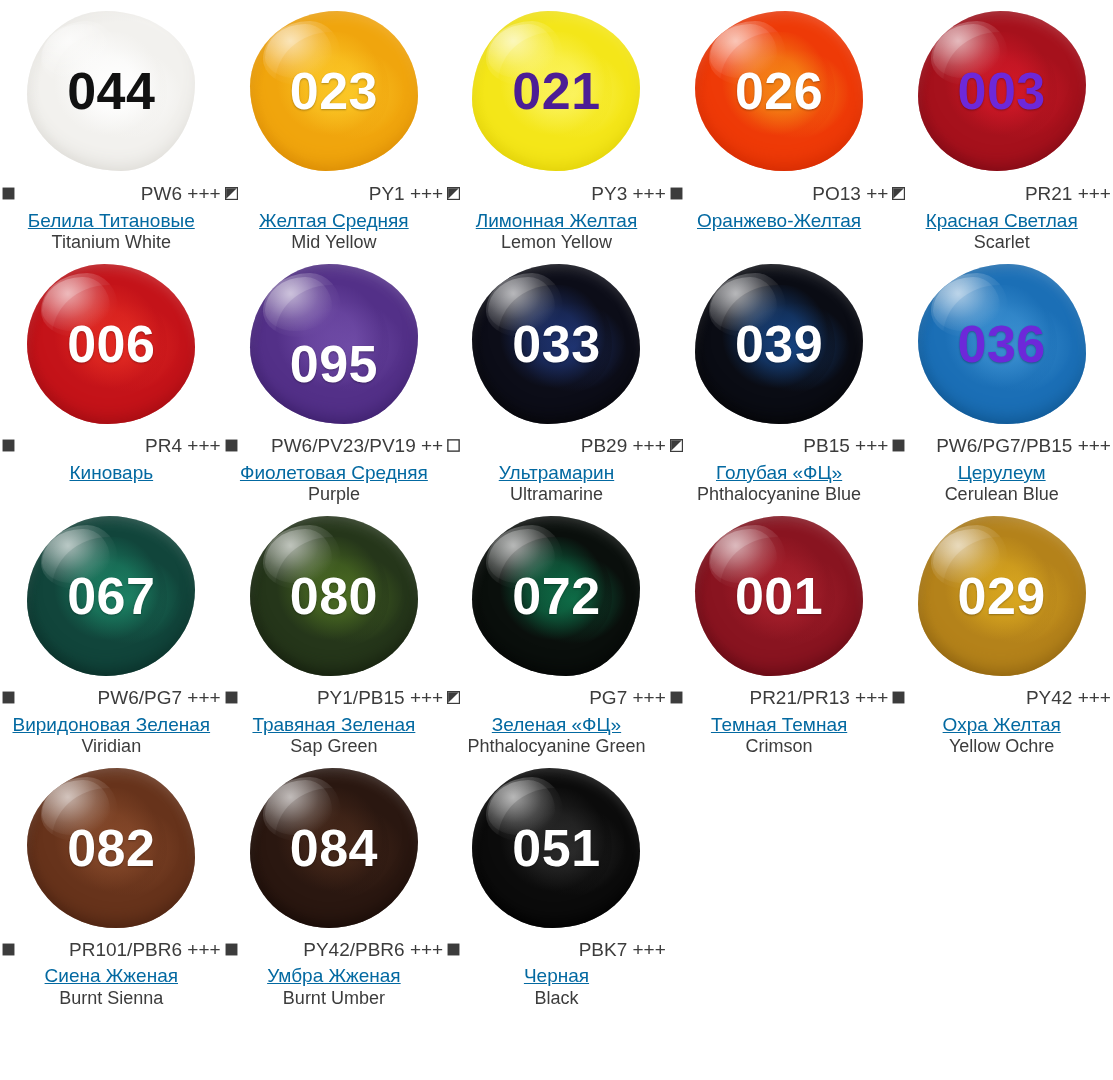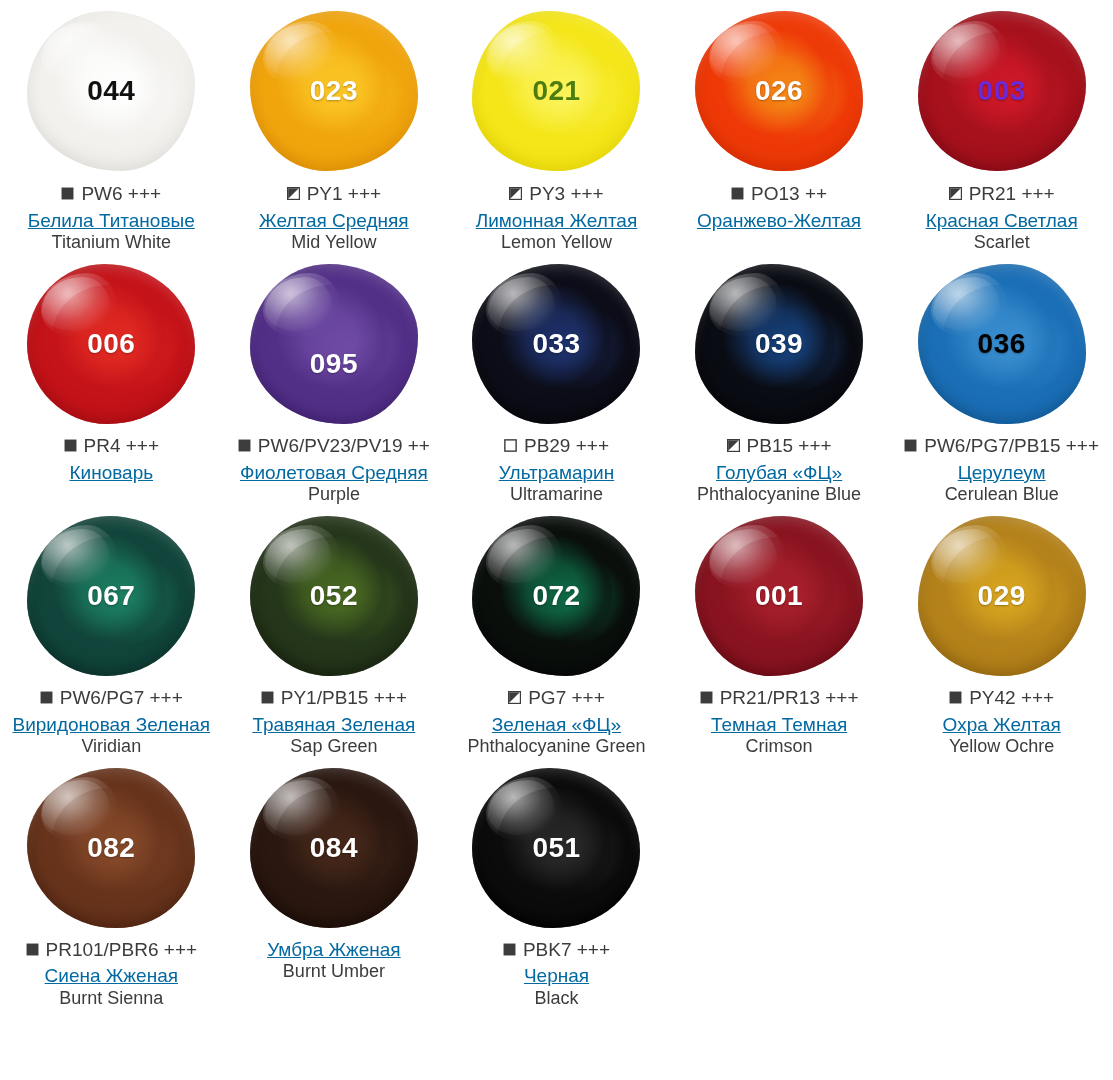--- a/index.html
+++ b/index.html
@@ -88,39 +88,39 @@
     width: 70%;
     height: 68%;
     border-radius: 50% 48% 52% 50% / 48% 52% 48% 52%;
     pointer-events: none;
     opacity: 0.85;
   }
 
   .blob-num {
     position: relative;
     z-index: 4;
-    font-size: 28px;
+    font-size: 52px;
     font-weight: bold;
     letter-spacing: 0.5px;
     line-height: 1;
     user-select: none;
   }
 
   
   .label-block {
     width: 222.6px;
     text-align: center;
     padding: 0 2px 0 2px;
     box-sizing: border-box;
   }
 
   .pigment-line {
     display: flex;
     align-items: center;
-    justify-content: center;
+    justify-content: space-between;
     gap: 7px;
     font-size: 19px;
     color: #3c3c3c;
     white-space: nowrap;
     line-height: 1.25;
     margin-bottom: 3px;
   }
 
   .opacity-icon {
     width: 13px;
@@ -196,21 +196,21 @@
           <div class="name-en">Mid Yellow</div>
         </div>
       </div>
       <div class="cell">
         <div class="blob-wrap">
           <div class="blob">
             <div class="blob-shape" style="border-radius: 45% 55% 50% 50% / 55% 48% 52% 45%; background: radial-gradient(at 60% 52%, rgb(251, 243, 92) 0%, rgb(244, 230, 25) 38%, rgb(244, 230, 25) 62%, rgb(224, 208, 8) 100%); box-shadow: rgb(224, 208, 8) 0px -10px 18px -6px inset, rgba(255, 255, 255, 0.3) 0px 8px 16px -8px inset;">
               <div style="position: absolute; left: 15%; top: 13%; width: 68%; height: 70%; border-radius: 50% 46% 54% 48% / 47% 54% 46% 53%; background: radial-gradient(circle at 48% 45%, rgb(251, 243, 92) 0%, rgba(251, 243, 92, 0.8) 30%, rgba(244, 230, 25, 0.6) 62%, rgba(0, 0, 0, 0) 85%); opacity: 0.75;"></div>
               <div style="position: absolute; left: 9%; top: 8%; width: 40%; height: 34%; border-radius: 60% 40% 55% 45% / 62% 55% 45% 38%; background: radial-gradient(at 38% 32%, rgba(255, 255, 255, 0.5) 0%, rgba(255, 255, 255, 0.14) 48%, rgba(255, 255, 255, 0) 78%);"></div>
             </div>
-            <div class="blob-num" style="color: #4d7c0f;">021</div>
+            <div class="blob-num" style="color: #4c1d95;">021</div>
           </div>
         </div>
         <div class="label-block">
           <div class="pigment-line">
             <svg viewBox="0 0 12 12" class="opacity-icon">
               <rect x="0.5" y="0.5" width="11" height="11" fill="#ffffff" stroke="#3c3c3c" stroke-width="1.2"></rect>
               <polygon points="1.1,1.1 10.9,1.1 1.1,10.9" fill="#3c3c3c"></polygon>
             </svg>
             <span>PY3 +++</span>
           </div>
@@ -346,21 +346,21 @@
           <div class="name-en">Phthalocyanine Blue</div>
         </div>
       </div>
       <div class="cell">
         <div class="blob-wrap">
           <div class="blob">
             <div class="blob-shape" style="border-radius: 54% 46% 47% 53% / 48% 56% 44% 52%; background: radial-gradient(at 60% 52%, rgb(58, 143, 208) 0%, rgb(27, 111, 182) 38%, rgb(27, 111, 182) 62%, rgb(15, 85, 143) 100%); box-shadow: rgb(15, 85, 143) 0px -10px 18px -6px inset, rgba(255, 255, 255, 0.3) 0px 8px 16px -8px inset;">
               <div style="position: absolute; left: 15%; top: 13%; width: 68%; height: 70%; border-radius: 50% 46% 54% 48% / 47% 54% 46% 53%; background: radial-gradient(circle at 48% 45%, rgb(58, 143, 208) 0%, rgba(58, 143, 208, 0.8) 30%, rgba(27, 111, 182, 0.6) 62%, rgba(0, 0, 0, 0) 85%); opacity: 0.75;"></div>
               <div style="position: absolute; left: 9%; top: 8%; width: 40%; height: 34%; border-radius: 60% 40% 55% 45% / 62% 55% 45% 38%; background: radial-gradient(at 38% 32%, rgba(255, 255, 255, 0.5) 0%, rgba(255, 255, 255, 0.14) 48%, rgba(255, 255, 255, 0) 78%);"></div>
             </div>
-            <div class="blob-num" style="color: #000000; text-shadow: rgba(0, 0, 0, 0.3) 0px 1px 2px;">036</div>
+            <div class="blob-num" style="color: #6d28d9; text-shadow: rgba(0, 0, 0, 0.3) 0px 1px 2px;">036</div>
           </div>
         </div>
         <div class="label-block">
           <div class="pigment-line">
             <svg viewBox="0 0 12 12" class="opacity-icon">
               <rect x="0.5" y="0.5" width="11" height="11" fill="#3c3c3c"></rect>
             </svg>
             <span>PW6/PG7/PB15 +++</span>
           </div>
           <div class="name-ru">Церулеум</div>
@@ -390,21 +390,21 @@
           <div class="name-en">Viridian</div>
         </div>
       </div>
       <div class="cell">
         <div class="blob-wrap">
           <div class="blob">
             <div class="blob-shape" style="border-radius: 46% 54% 52% 48% / 50% 52% 48% 50%; background: radial-gradient(at 60% 52%, rgb(74, 107, 34) 0%, rgb(37, 54, 26) 38%, rgb(37, 54, 26) 62%, rgb(21, 31, 14) 100%); box-shadow: rgb(21, 31, 14) 0px -10px 18px -6px inset, rgba(255, 255, 255, 0.3) 0px 8px 16px -8px inset;">
               <div style="position: absolute; left: 15%; top: 13%; width: 68%; height: 70%; border-radius: 50% 46% 54% 48% / 47% 54% 46% 53%; background: radial-gradient(circle at 48% 45%, rgb(74, 107, 34) 0%, rgba(74, 107, 34, 0.8) 30%, rgba(37, 54, 26, 0.6) 62%, rgba(0, 0, 0, 0) 85%); opacity: 0.75;"></div>
               <div style="position: absolute; left: 9%; top: 8%; width: 40%; height: 34%; border-radius: 60% 40% 55% 45% / 62% 55% 45% 38%; background: radial-gradient(at 38% 32%, rgba(255, 255, 255, 0.5) 0%, rgba(255, 255, 255, 0.14) 48%, rgba(255, 255, 255, 0) 78%);"></div>
             </div>
-            <div class="blob-num" style="color: rgb(255, 255, 255); text-shadow: rgba(0, 0, 0, 0.3) 0px 1px 2px;">052</div>
+            <div class="blob-num" style="color: rgb(255, 255, 255); text-shadow: rgba(0, 0, 0, 0.3) 0px 1px 2px;">080</div>
           </div>
         </div>
         <div class="label-block">
           <div class="pigment-line">
             <svg viewBox="0 0 12 12" class="opacity-icon">
               <rect x="0.5" y="0.5" width="11" height="11" fill="#3c3c3c"></rect>
             </svg>
             <span>PY1/PB15 +++</span>
           </div>
           <div class="name-ru">Травяная Зеленая</div>
@@ -502,20 +502,26 @@
         <div class="blob-wrap">
           <div class="blob">
             <div class="blob-shape" style="border-radius: 49% 51% 53% 47% / 53% 46% 54% 47%; background: radial-gradient(at 60% 52%, rgb(70, 40, 26) 0%, rgb(42, 23, 16) 38%, rgb(42, 23, 16) 62%, rgb(23, 11, 7) 100%); box-shadow: rgb(23, 11, 7) 0px -10px 18px -6px inset, rgba(255, 255, 255, 0.3) 0px 8px 16px -8px inset;">
               <div style="position: absolute; left: 15%; top: 13%; width: 68%; height: 70%; border-radius: 50% 46% 54% 48% / 47% 54% 46% 53%; background: radial-gradient(circle at 48% 45%, rgb(70, 40, 26) 0%, rgba(70, 40, 26, 0.8) 30%, rgba(42, 23, 16, 0.6) 62%, rgba(0, 0, 0, 0) 85%); opacity: 0.75;"></div>
               <div style="position: absolute; left: 9%; top: 8%; width: 40%; height: 34%; border-radius: 60% 40% 55% 45% / 62% 55% 45% 38%; background: radial-gradient(at 38% 32%, rgba(255, 255, 255, 0.5) 0%, rgba(255, 255, 255, 0.14) 48%, rgba(255, 255, 255, 0) 78%);"></div>
             </div>
             <div class="blob-num" style="color: rgb(255, 255, 255); text-shadow: rgba(0, 0, 0, 0.3) 0px 1px 2px;">084</div>
           </div>
         </div>
         <div class="label-block">
+          <div class="pigment-line">
+            <svg viewBox="0 0 12 12" class="opacity-icon">
+              <rect x="0.5" y="0.5" width="11" height="11" fill="#3c3c3c"></rect>
+            </svg>
+            <span>PY42/PBR6 +++</span>
+          </div>
           <div class="name-ru">Умбра Жженая</div>
           <div class="name-en">Burnt Umber</div>
         </div>
       </div>
       <div class="cell">
         <div class="blob-wrap">
           <div class="blob">
             <div class="blob-shape" style="border-radius: 46% 54% 52% 48% / 50% 52% 48% 50%; background: radial-gradient(at 60% 52%, rgb(42, 42, 42) 0%, rgb(11, 11, 11) 38%, rgb(11, 11, 11) 62%, rgb(0, 0, 0) 100%); box-shadow: rgb(0, 0, 0) 0px -10px 18px -6px inset, rgba(255, 255, 255, 0.3) 0px 8px 16px -8px inset;">
               <div style="position: absolute; left: 15%; top: 13%; width: 68%; height: 70%; border-radius: 50% 46% 54% 48% / 47% 54% 46% 53%; background: radial-gradient(circle at 48% 45%, rgb(42, 42, 42) 0%, rgba(42, 42, 42, 0.8) 30%, rgba(11, 11, 11, 0.6) 62%, rgba(0, 0, 0, 0) 85%); opacity: 0.75;"></div>
               <div style="position: absolute; left: 9%; top: 8%; width: 40%; height: 34%; border-radius: 60% 40% 55% 45% / 62% 55% 45% 38%; background: radial-gradient(at 38% 32%, rgba(255, 255, 255, 0.5) 0%, rgba(255, 255, 255, 0.14) 48%, rgba(255, 255, 255, 0) 78%);"></div>

